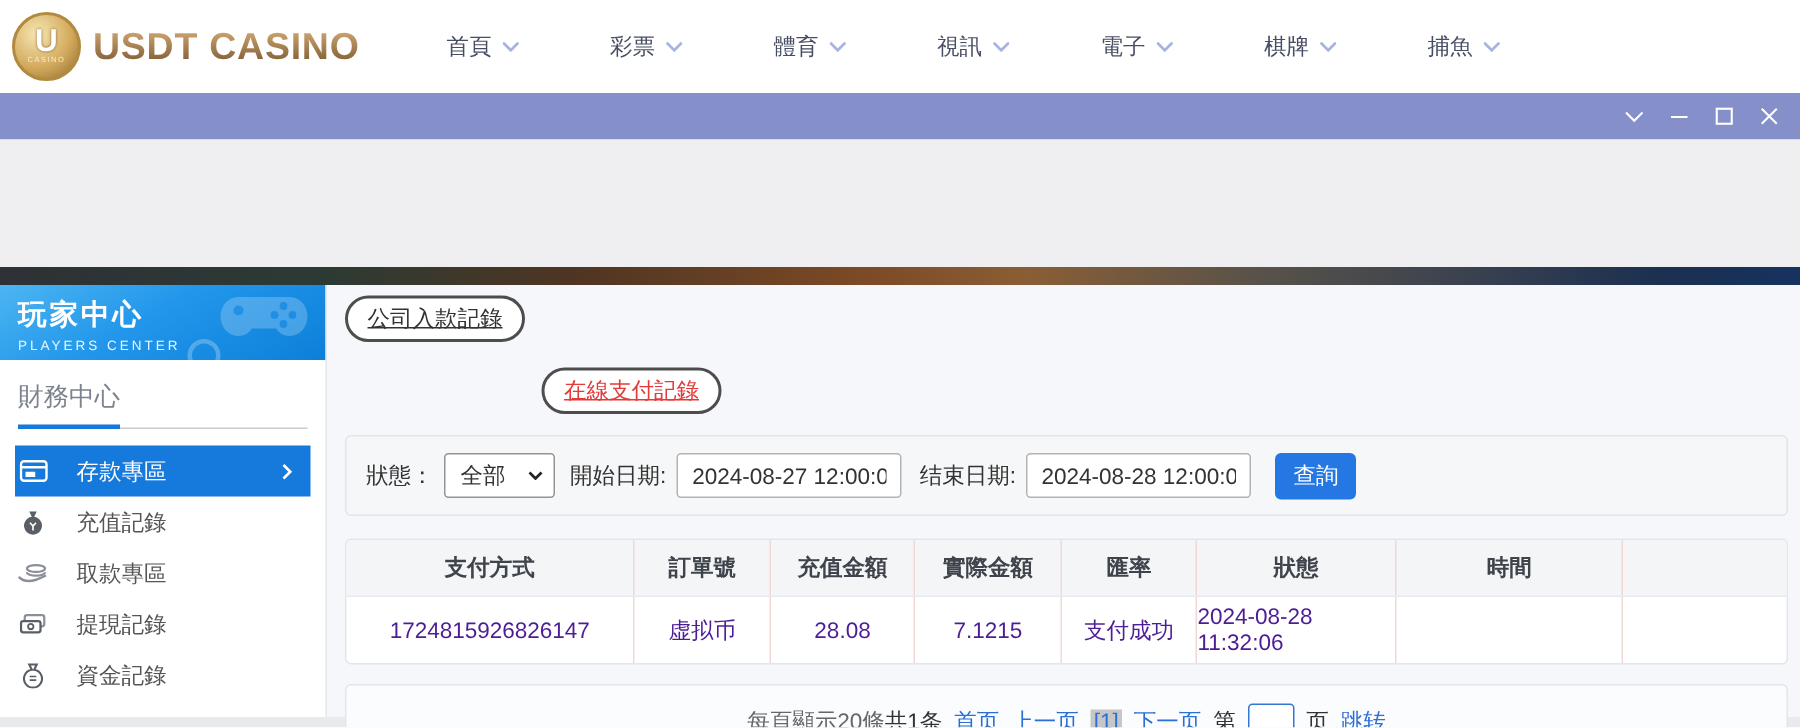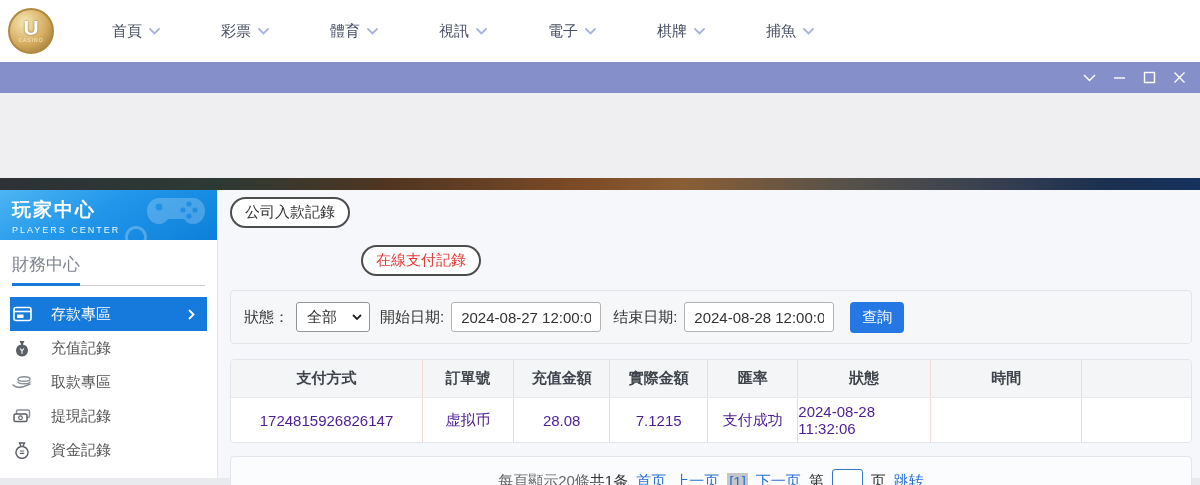--- a/index.html
+++ b/index.html
@@ -53,21 +53,21 @@
              font-size:15px; color:#555; cursor:pointer; position:relative; }
   .menu li.active { background:#1679dc; color:#fff; }
   .menu li.active .chev-r { position:absolute; right:12px; }
   .micon { width:20px; display:flex; justify-content:center; }
 
   
   .main { flex:1; padding:7px 8px 0 12px; }
   .tabs { display:flex; gap:11px; }
   .tab { height:31px; padding:11px 13px; border:2px solid #4d4d4d; border-radius:16px;
          background:#fff; font-size:15px; color:#333; cursor:pointer;
-         font-family:inherit; display:flex; align-items:center; }
+         font-family:inherit; display:flex; align-items:center;text-decoration:underline; }
   .tab.active { color:#e43a3a;margin-top:48px; }
 
   .filter-panel { margin-top:14px; height:54px; border:1px solid #e2e4e8; border-radius:4px;
     background:#f6f7f8; display:flex; align-items:center; padding:0 13px; font-size:15px; color:#333; }
   .flabel { margin-right:7px; }
   .select-box { width:74px; height:30px; background:#fff; border:1px solid #949494; border-radius:3px;
     display:flex; align-items:center; justify-content:space-between; padding:0 7px 0 10px;
     margin-right:10px; cursor:pointer; }
   .dt-input { width:150px; height:30px; border:1px solid #b3b3b3; border-radius:3px;
     font-size:15px; color:#333; padding:0 9px; font-family:inherit; margin-right:12px; background:#fff; }
@@ -103,20 +103,21 @@
 <body>
 
 <div class="app">
 
   <div class="topbar">
     <div class="logo">
       <div class="coin">
         <div class="u">U</div>
         <div class="sub">CASINO</div>
       </div>
+      <div class="wordmark">USDT CASINO</div>
     </div>
     <nav class="main-nav">
 
         <div class="nav-item">
           <span>首頁</span>
           <svg width="11" height="7" viewBox="0 0 11 7">
             <path d="M1 1l4.5 4.5L10 1" fill="none" stroke="#a9b3df" stroke-width="1.8" stroke-linecap="round"></path>
           </svg>
         </div>
 

